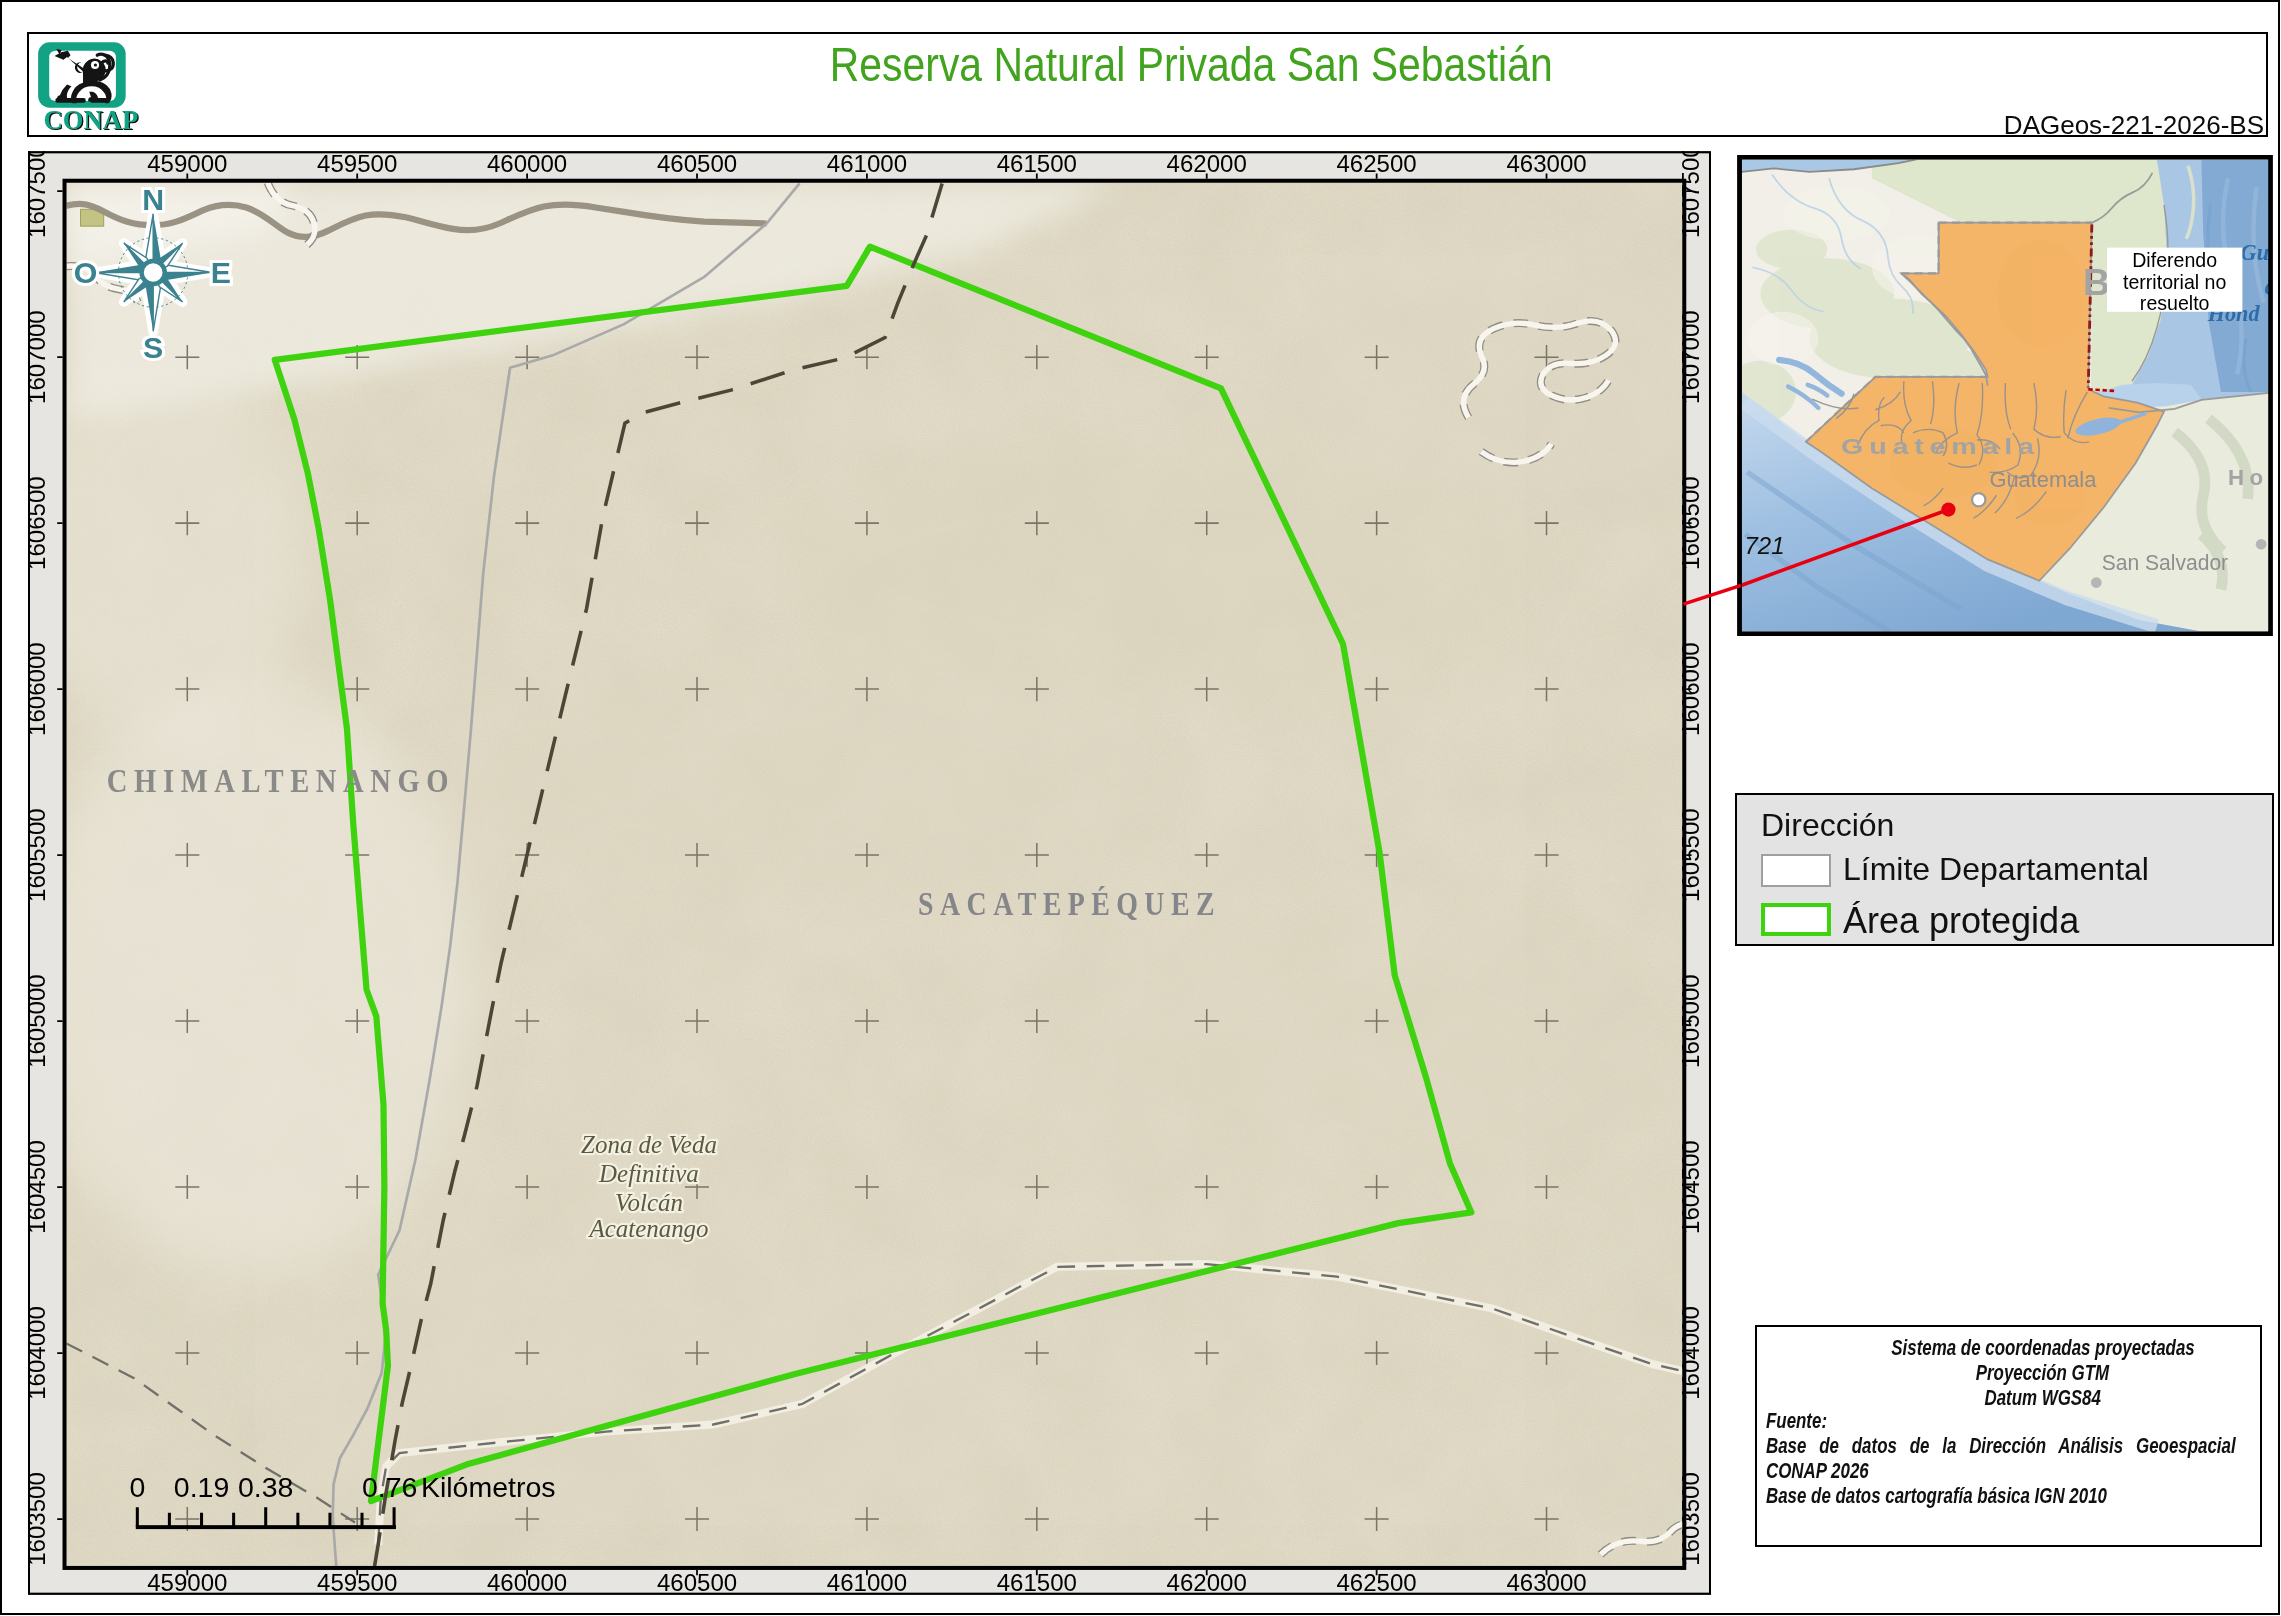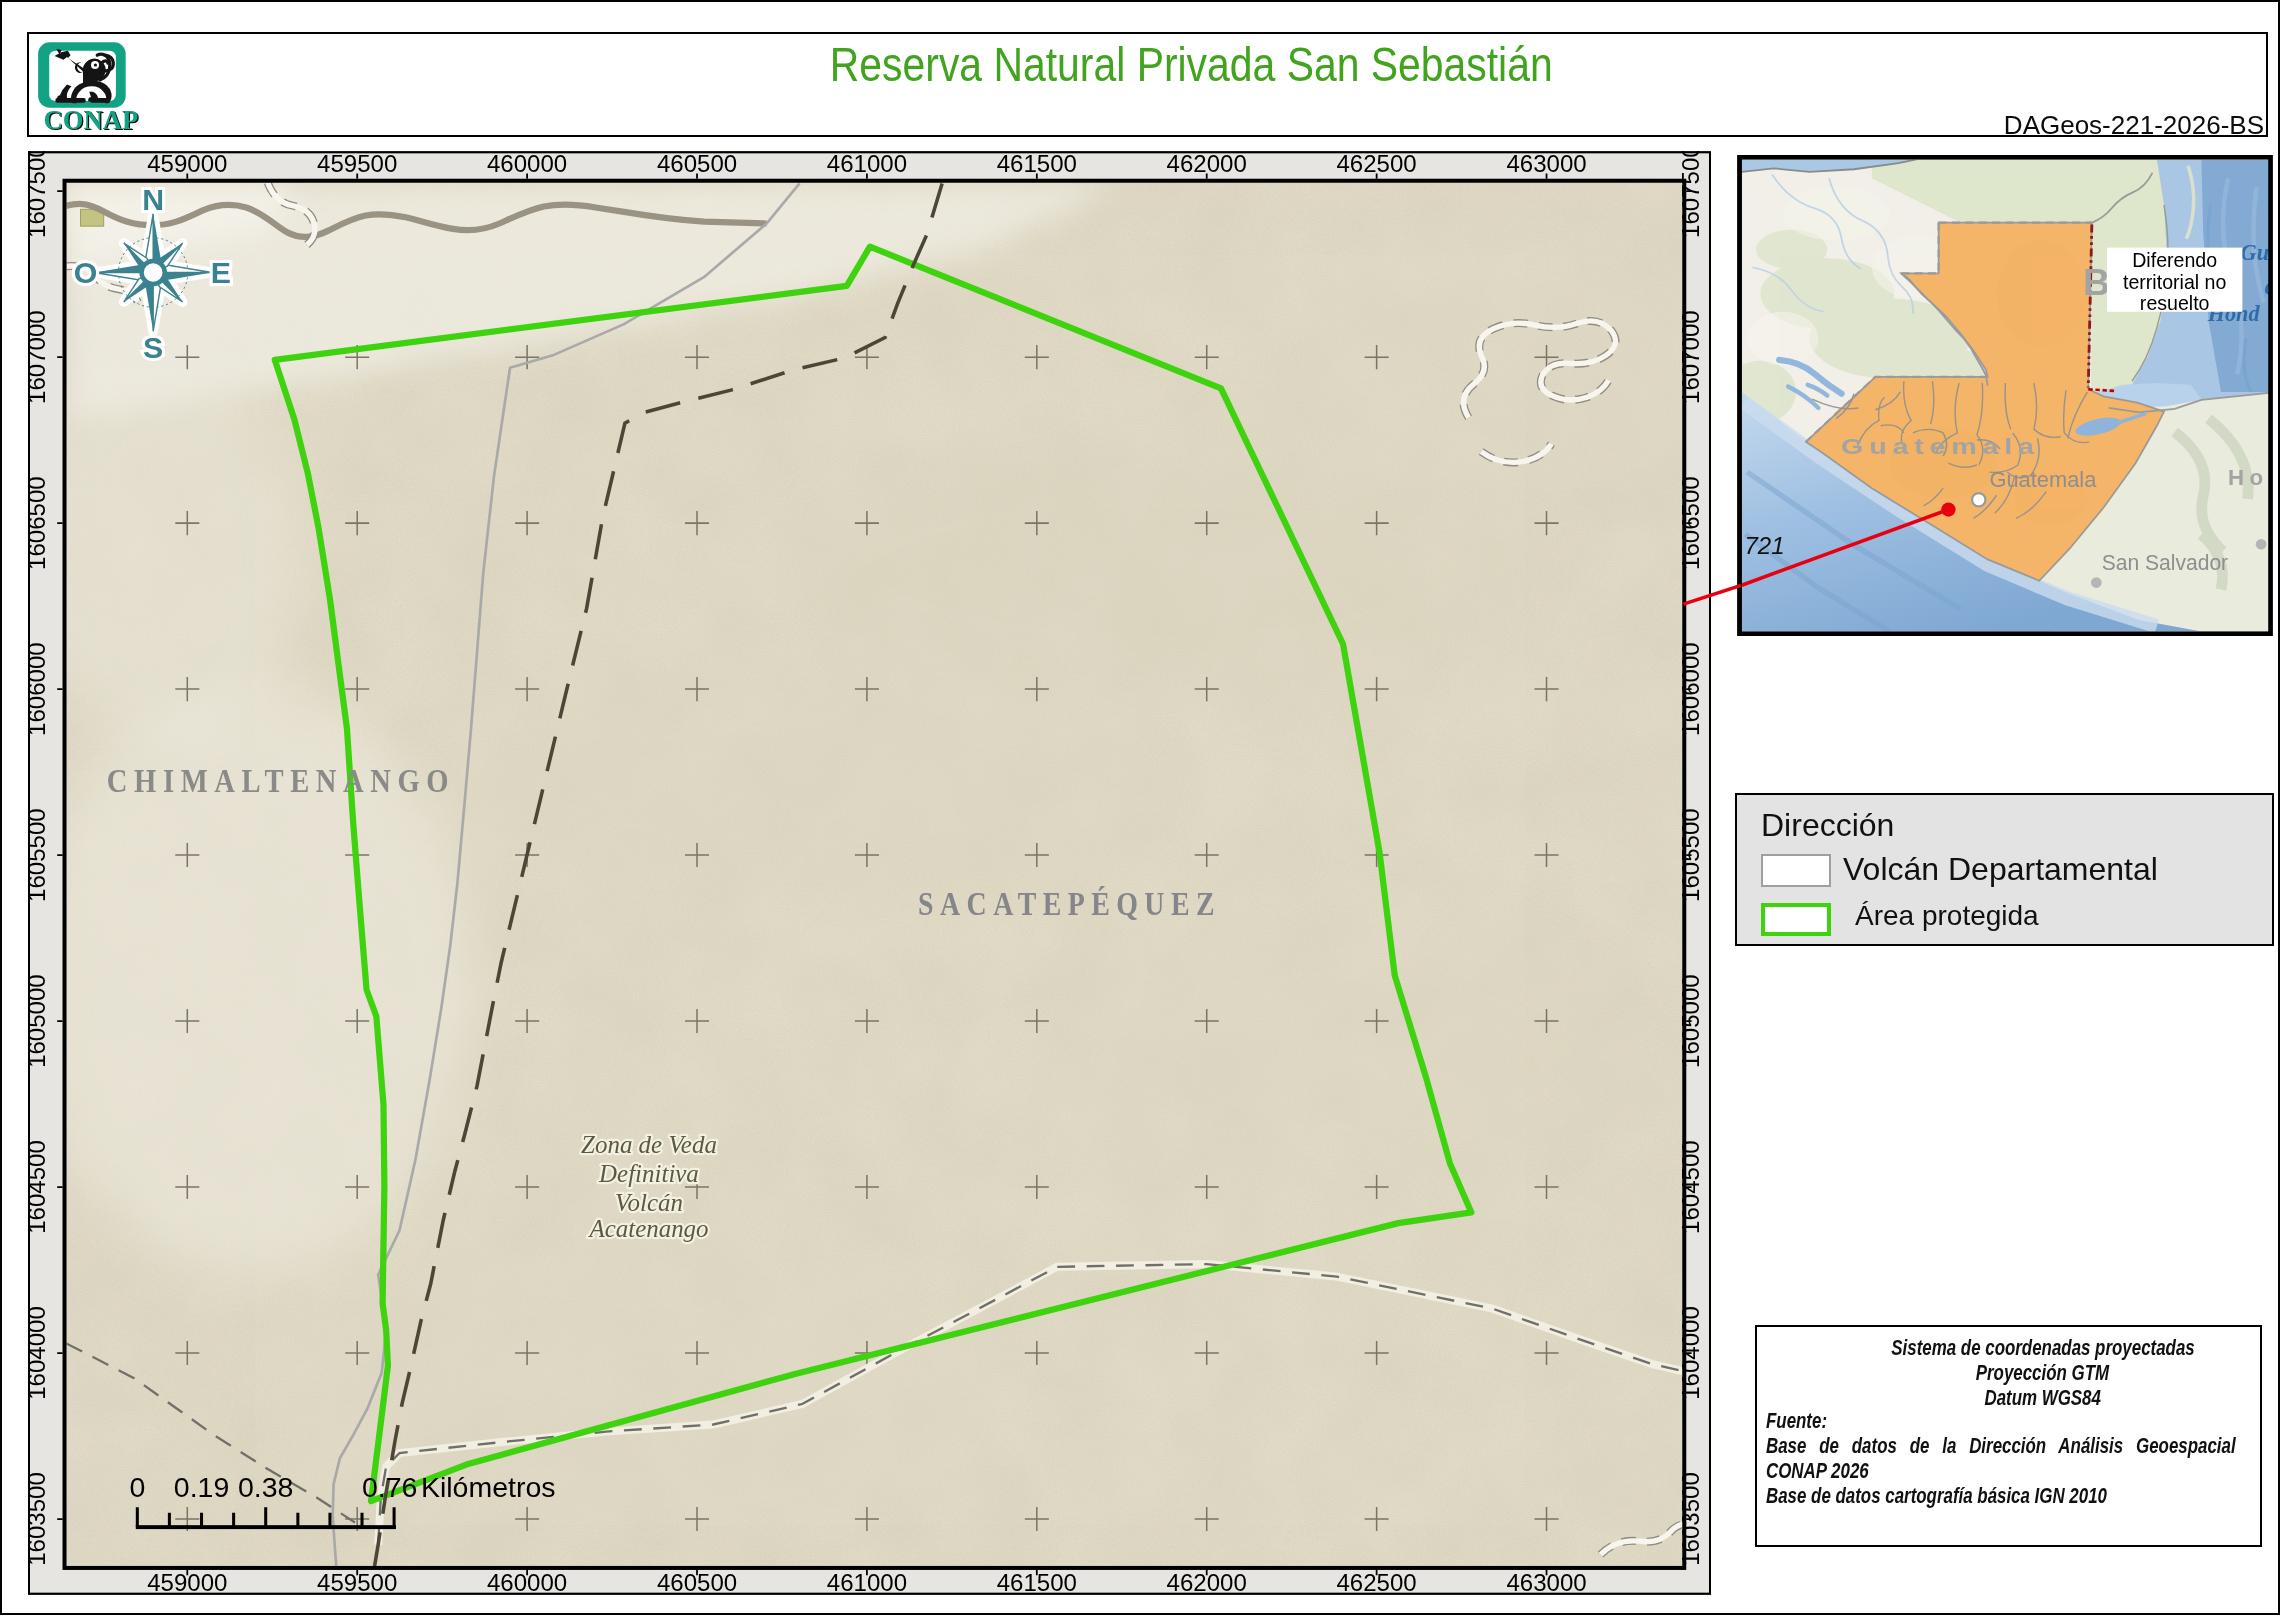--- a/index.html
+++ b/index.html
@@ -300,23 +300,23 @@
 <rect x="1951.5" y="176.5" width="596" height="535" fill="none" stroke="#000" stroke-width="5"></rect>
 </svg>
 
 <svg class="abs" style="left:1679px;top:579px;" width="62" height="36" viewBox="1884 650 70 40">
 <line x1="1889" y1="678" x2="1954" y2="657" stroke="#e80011" stroke-width="4"></line>
 </svg>
 
 <div class="abs" id="legend" style="left:1735px;top:793px;width:535px;height:149px;background:#e3e3e3;border:2.7px solid #000;">
   <div style="position:absolute;left:24px;top:11.6px;font-size:32px;color:#111;">Dirección</div>
   <div style="position:absolute;left:24px;top:59px;width:66px;height:28.5px;background:#fff;border:2.7px solid #9f9f9f;"></div>
-  <div style="position:absolute;left:106px;top:56px;font-size:32px;color:#111;">Volcán Departamental</div>
+  <div style="position:absolute;left:106px;top:56px;font-size:32px;color:#111;">Límite Departamental</div>
   <div style="position:absolute;left:24px;top:108px;width:62px;height:25px;background:#fff;border:4.5px solid #3ed20f;"></div>
-  <div style="position:absolute;left:106px;top:105px;font-size:28px;color:#111;margin-left:12px;">Área protegida</div>
+  <div style="position:absolute;left:106px;top:105px;font-size:36px;color:#111;">Área protegida</div>
 </div>
 
 <div class="abs" id="infobox" style="left:1755px;top:1325px;width:503px;height:218px;border:2.7px solid #000;background:#fff;
      font-style:italic;font-weight:bold;font-size:21.4px;color:#111;">
   <div style="position:absolute;left:34px;top:9px;width:503px;text-align:center;"><span class="sq">Sistema de coordenadas proyectadas</span></div>
   <div style="position:absolute;left:34px;top:34px;width:503px;text-align:center;"><span class="sq">Proyección GTM</span></div>
   <div style="position:absolute;left:34px;top:59px;width:503px;text-align:center;"><span class="sq">Datum WGS84</span></div>
   <div style="position:absolute;left:9px;top:82px;"><span class="sql">Fuente:</span></div>
   <div style="position:absolute;left:9px;top:107px;"><span class="sql" style="word-spacing:10.3px;">Base de datos de la Dirección Análisis Geoespacial</span></div>
   <div style="position:absolute;left:9px;top:132px;"><span class="sql">CONAP 2026</span></div>

